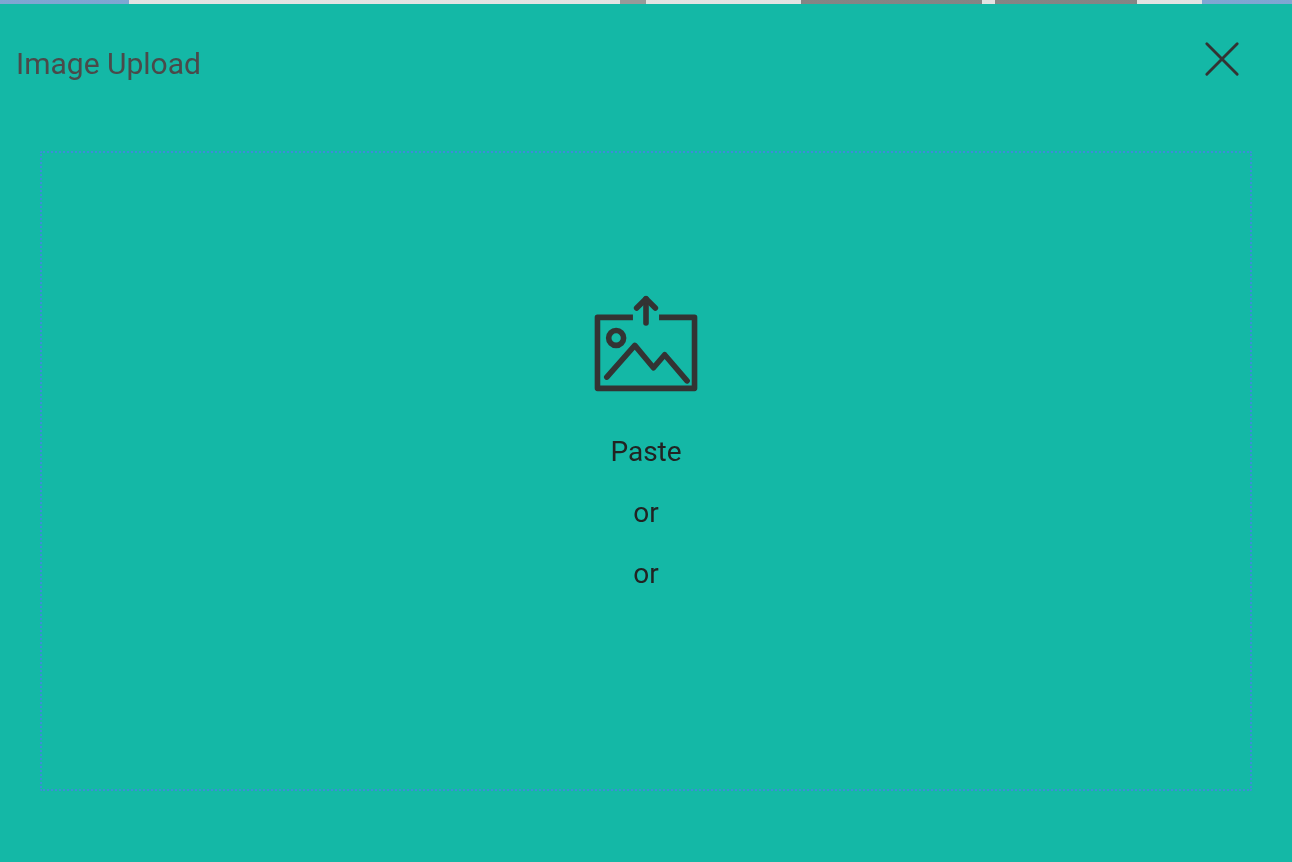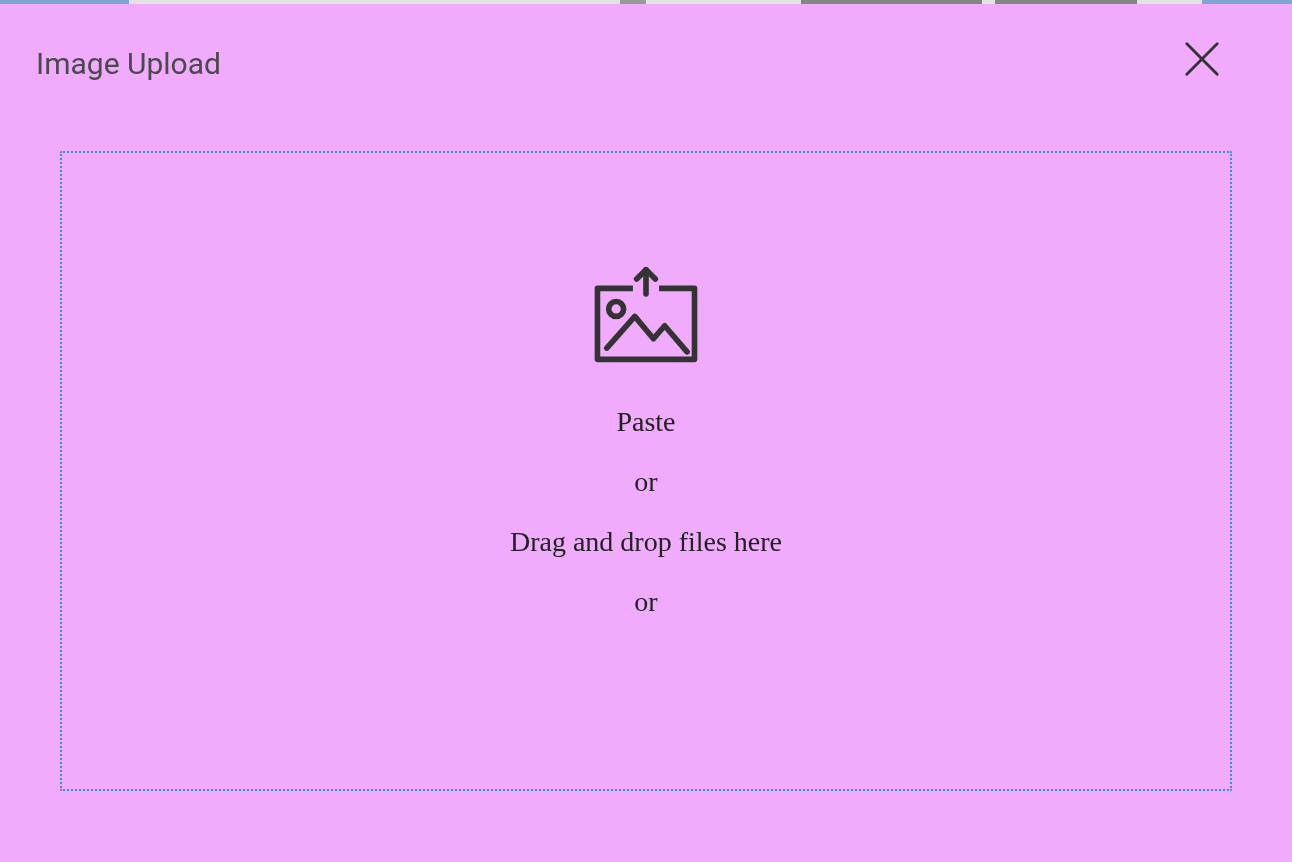--- a/index.html
+++ b/index.html
@@ -31,22 +31,22 @@
         #d0d0d0 88%, #d0d0d0 93%,
         #2a6bb5 93%, #2a6bb5 100%);
       opacity: 0.6;
     }
     .modal {
       position: absolute;
       top: 4px;
       left: 0;
       right: 0;
       bottom: 0;
-      background: #f0abfc;
-      padding: 42px 60px;
+      background: #14b8a6;
+      padding: 42px 40px;
     }
     .modal-header {
       display: flex;
       justify-content: space-between;
       align-items: center;
       margin-bottom: 70px;
     }
     .modal-title {
       font-size: 30px;
       font-weight: 400;
@@ -82,21 +82,20 @@
     }
     .upload-icon svg {
       width: 112px;
       height: 98px;
     }
     .dz-text {
       font-size: 28px;
       color: #222;
       margin-bottom: 28px;
       text-align: center;
-      font-family: Liberation Serif, serif;
     }
     .upload-btn {
       background: #4b9cdd;
       color: #ffffff;
       border: none;
       font-size: 27px;
       font-weight: 400;
       padding: 20px 34px;
       border-radius: 9px;
       cursor: pointer;
@@ -133,17 +132,16 @@
         </g>
 
         <circle cx="28" cy="46" r="8" stroke="#333" stroke-width="6" fill="none"></circle>
 
         <polyline points="18,88 48,54 68,78 80,64 104,92" stroke="#333" stroke-width="6" fill="none" stroke-linejoin="round" stroke-linecap="round"></polyline>
       </svg>
     </div>
 
     <div class="dz-text">Paste</div>
     <div class="dz-text">or</div>
-    <div class="dz-text">Drag and drop files here</div>
     <div class="dz-text">or</div>
 
   </div>
 </div>
 
 </body></html>

